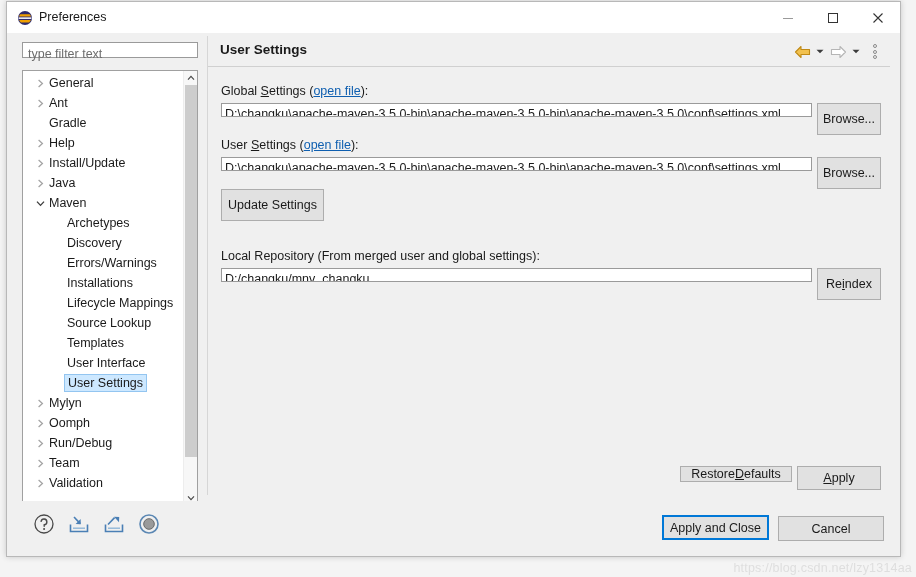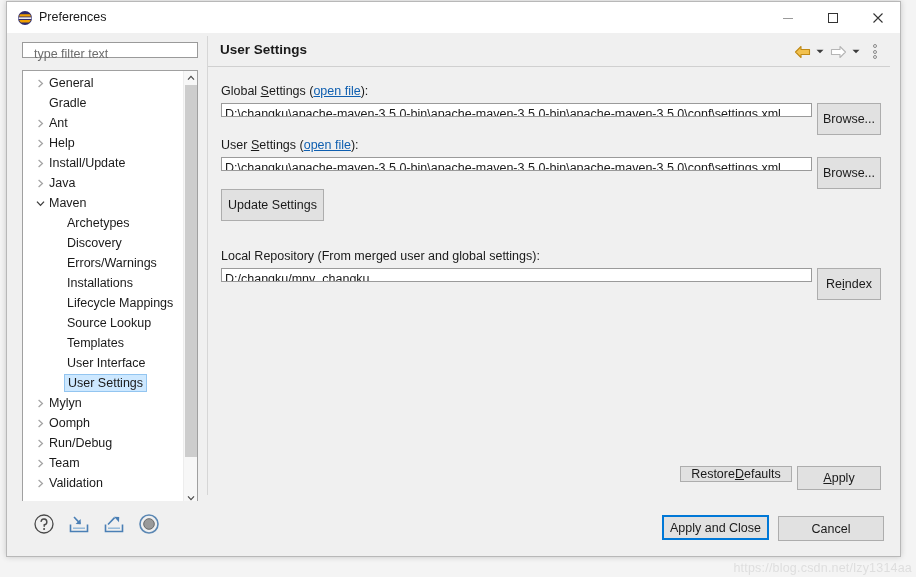--- a/index.html
+++ b/index.html
@@ -63,21 +63,21 @@
 
   
   .filter-box {
     position: absolute;
     left: 15px; top: 8px;
     width: 176px; height: 16px;
     background: #ffffff;
     border: 1px solid #9a9a9a;
     font-size: 12.5px;
     color: #555;
-    padding: 2px 4px 0 11px;
+    padding: 2px 4px 0 5px;
     line-height: 18px;
   }
   .filter-box .ph { color: #6d6d6d; }
 
   .tree-panel {
     position: absolute;
     left: 15px; top: 36px;
     width: 176px; height: 450px;
     background: #ffffff;
     border: 1px solid #a0a0a0;
@@ -321,30 +321,30 @@
           <div class="tree-list" id="tree-list">
               <div class="tree-item">
                 <span class="twisty">
                   <svg width="9" height="9" viewBox="0 0 9 9">
                     <path d="M2.6 1 L6.4 4.5 L2.6 8" stroke="#a5a5a5" stroke-width="1.3" fill="none"></path>
                   </svg>
                 </span>
                 <span class="tlabel">General</span>
               </div>
               <div class="tree-item">
+                <span class="twisty">
+                  <svg width="9" height="9" viewBox="0 0 9 9">
+                    <path d="M2.6 1 L6.4 4.5 L2.6 8" stroke="#a5a5a5" stroke-width="1.3" fill="none"></path>
+                  </svg>
+                </span>
+                <span class="tlabel">Ant</span>
+              </div>
+              <div class="tree-item">
                 <span class="twisty"></span>
                 <span class="tlabel">Gradle</span>
-              </div>
-              <div class="tree-item">
-                <span class="twisty">
-                  <svg width="9" height="9" viewBox="0 0 9 9">
-                    <path d="M2.6 1 L6.4 4.5 L2.6 8" stroke="#a5a5a5" stroke-width="1.3" fill="none"></path>
-                  </svg>
-                </span>
-                <span class="tlabel">Ant</span>
               </div>
               <div class="tree-item">
                 <span class="twisty">
                   <svg width="9" height="9" viewBox="0 0 9 9">
                     <path d="M2.6 1 L6.4 4.5 L2.6 8" stroke="#a5a5a5" stroke-width="1.3" fill="none"></path>
                   </svg>
                 </span>
                 <span class="tlabel">Help</span>
               </div>
               <div class="tree-item">

